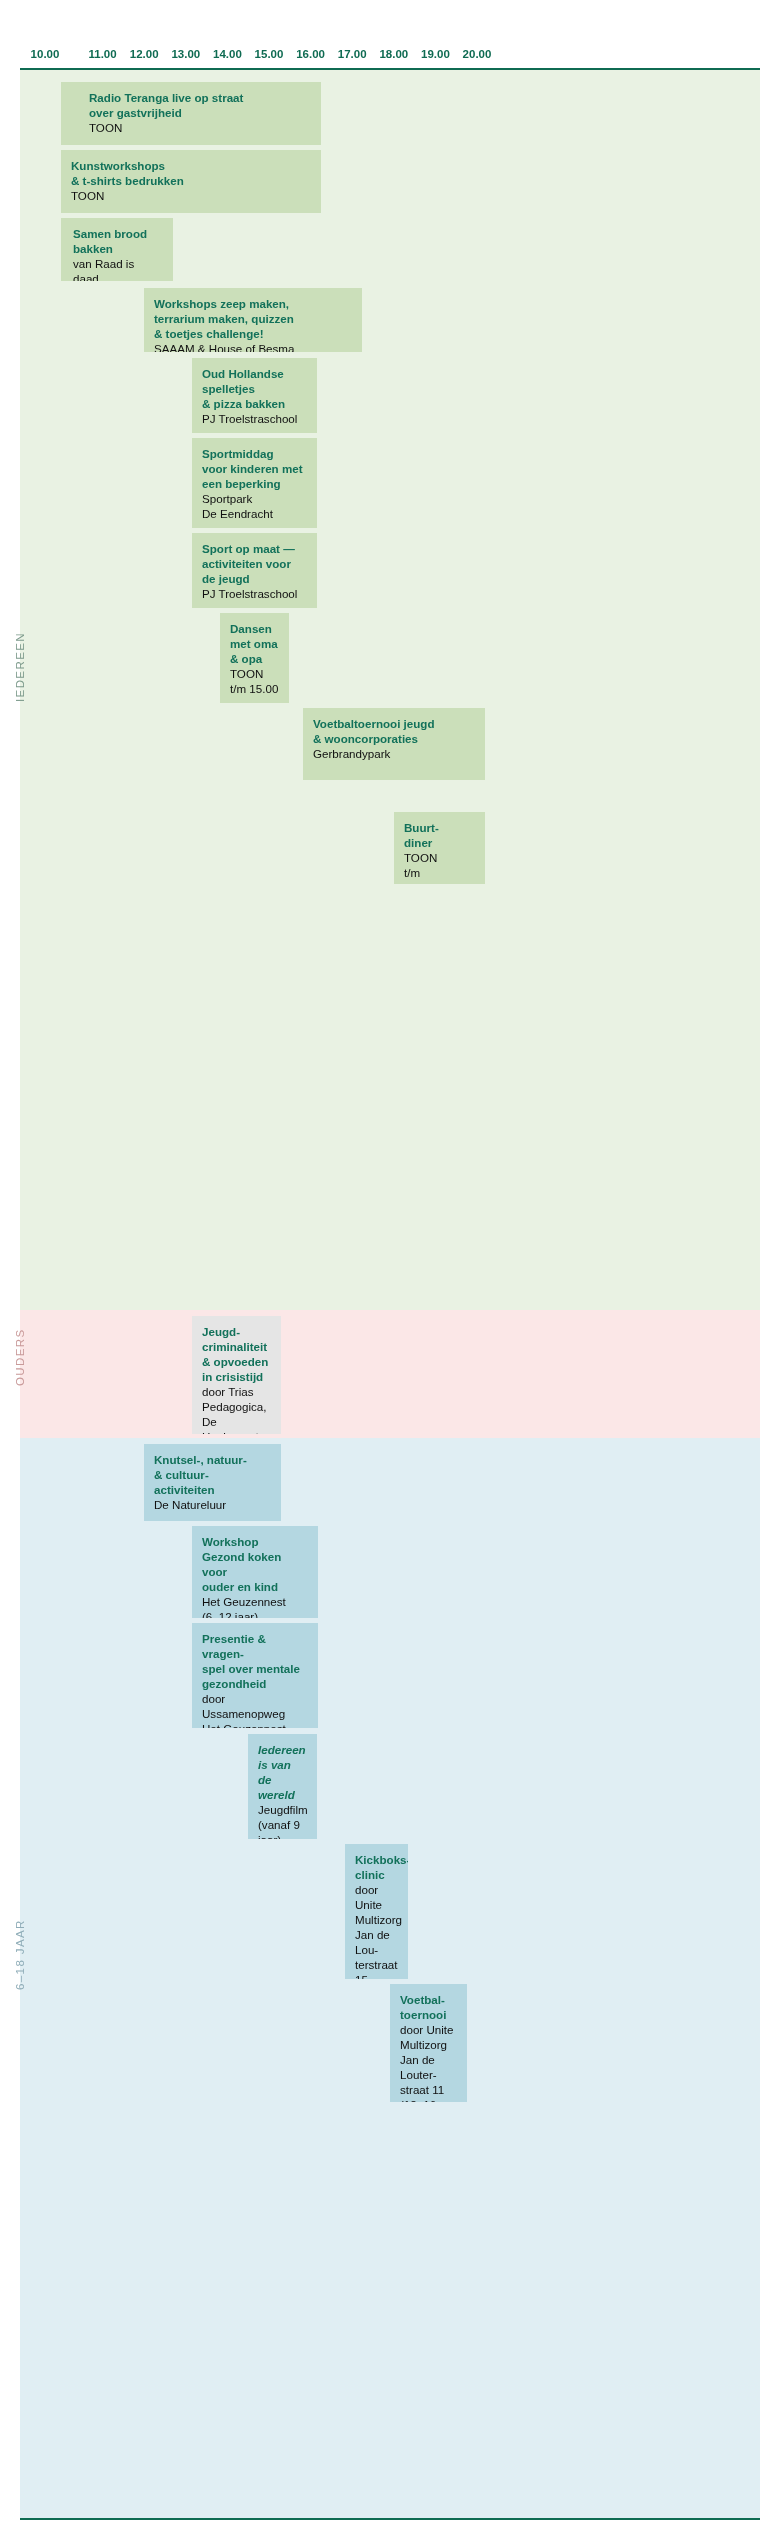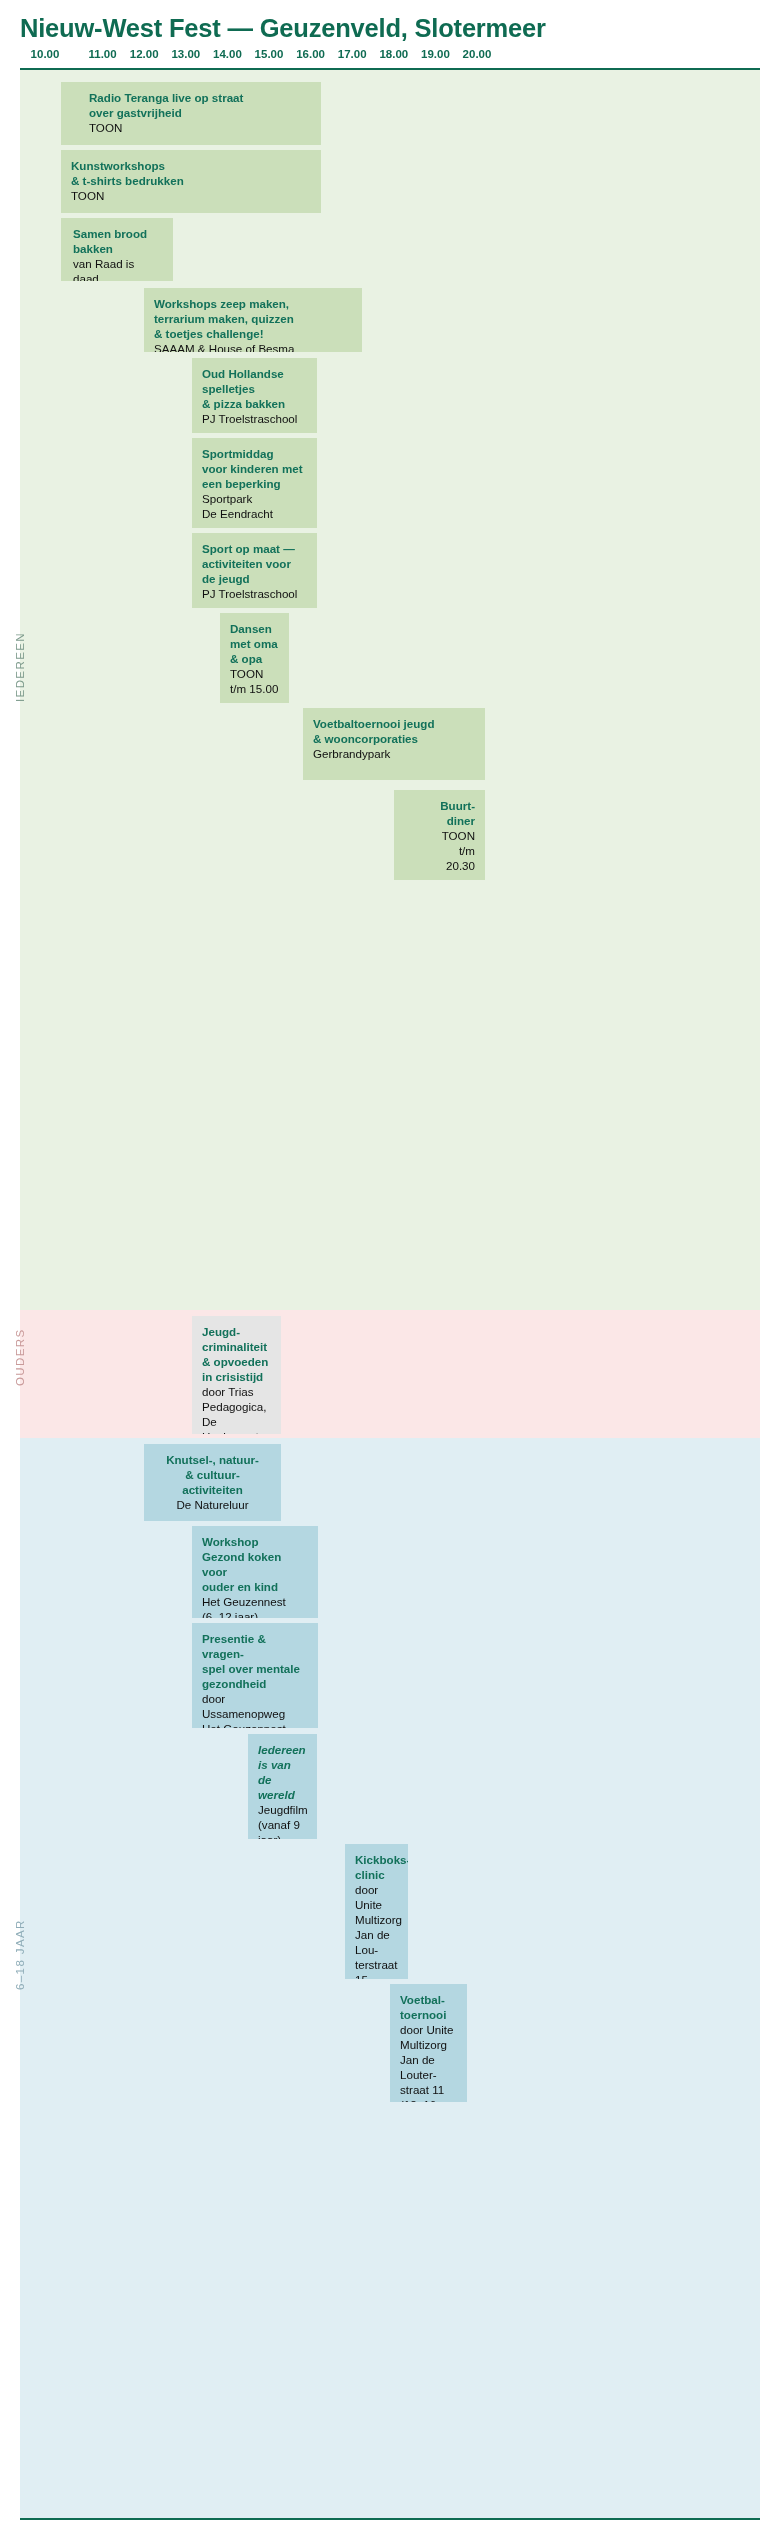--- a/index.html
+++ b/index.html
@@ -116,21 +116,20 @@
     font-weight: 400;
     color: #101010;
     display: block;
   }
 </style>
 </head>
 <body>
 
 <div id="page">
 
-  <div id="title">Nieuw-West Fest — Geuzenveld, Slotermeer</div>
 
   <div id="axis">
       <div class="tick-label" style="left: 45px;">10.00</div>
       <div class="tick-label" style="left: 102.6px;">11.00</div>
       <div class="tick-label" style="left: 144.2px;">12.00</div>
       <div class="tick-label" style="left: 185.8px;">13.00</div>
       <div class="tick-label" style="left: 227.4px;">14.00</div>
       <div class="tick-label" style="left: 269px;">15.00</div>
       <div class="tick-label" style="left: 310.6px;">16.00</div>
       <div class="tick-label" style="left: 352.2px;">17.00</div>
@@ -221,37 +220,37 @@
           <span class="t">met oma</span>
           <span class="t">&amp; opa</span>
           <span class="s">TOON</span>
           <span class="s">t/m 15.00</span>
         </div>
         <div class="ev green" style="left: 283px; width: 182px; top: 640px; height: 72px;">
           <span class="t">Voetbaltoernooi jeugd</span>
           <span class="t">&amp; wooncorporaties</span>
           <span class="s">Gerbrandypark</span>
         </div>
-        <div class="ev green" style="left: 374px; width: 91px; top: 722px; height: 90px; text-align: right;">
+        <div class="ev green" style="left: 374px; width: 91px; top: 744px; height: 72px;">
           <span class="t">Buurt-</span>
           <span class="t">diner</span>
           <span class="s">TOON</span>
           <span class="s">t/m</span>
           <span class="s">20.30</span>
         </div>
         <div class="ev pink" style="left: 172px; width: 89px; top: 1248px; height: 118px;">
           <span class="t">Jeugd-</span>
           <span class="t">criminaliteit</span>
           <span class="t">&amp; opvoeden</span>
           <span class="t">in crisistijd</span>
           <span class="s">door Trias</span>
           <span class="s">Pedagogica,</span>
           <span class="s">De Honingraat</span>
         </div>
-        <div class="ev blue" style="left: 124px; width: 137px; top: 1376px; height: 77px; text-align: center;">
+        <div class="ev blue" style="left: 124px; width: 137px; top: 1376px; height: 77px;">
           <span class="t">Knutsel-, natuur-</span>
           <span class="t">&amp; cultuur-</span>
           <span class="t">activiteiten</span>
           <span class="s">De Natureluur</span>
         </div>
         <div class="ev blue" style="left: 172px; width: 126px; top: 1458px; height: 92px;">
           <span class="t">Workshop</span>
           <span class="t">Gezond koken voor</span>
           <span class="t">ouder en kind</span>
           <span class="s">Het Geuzennest</span>

